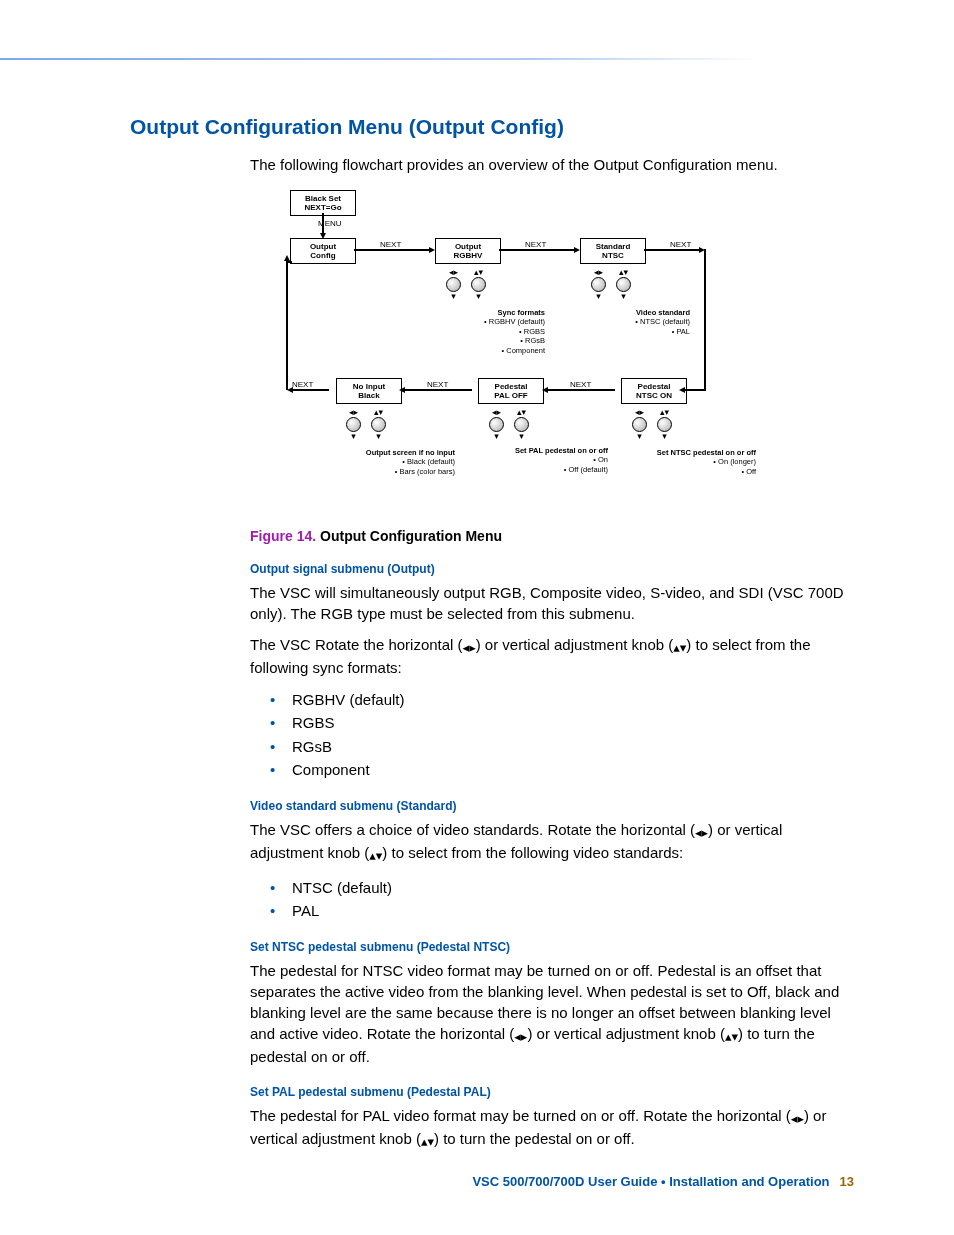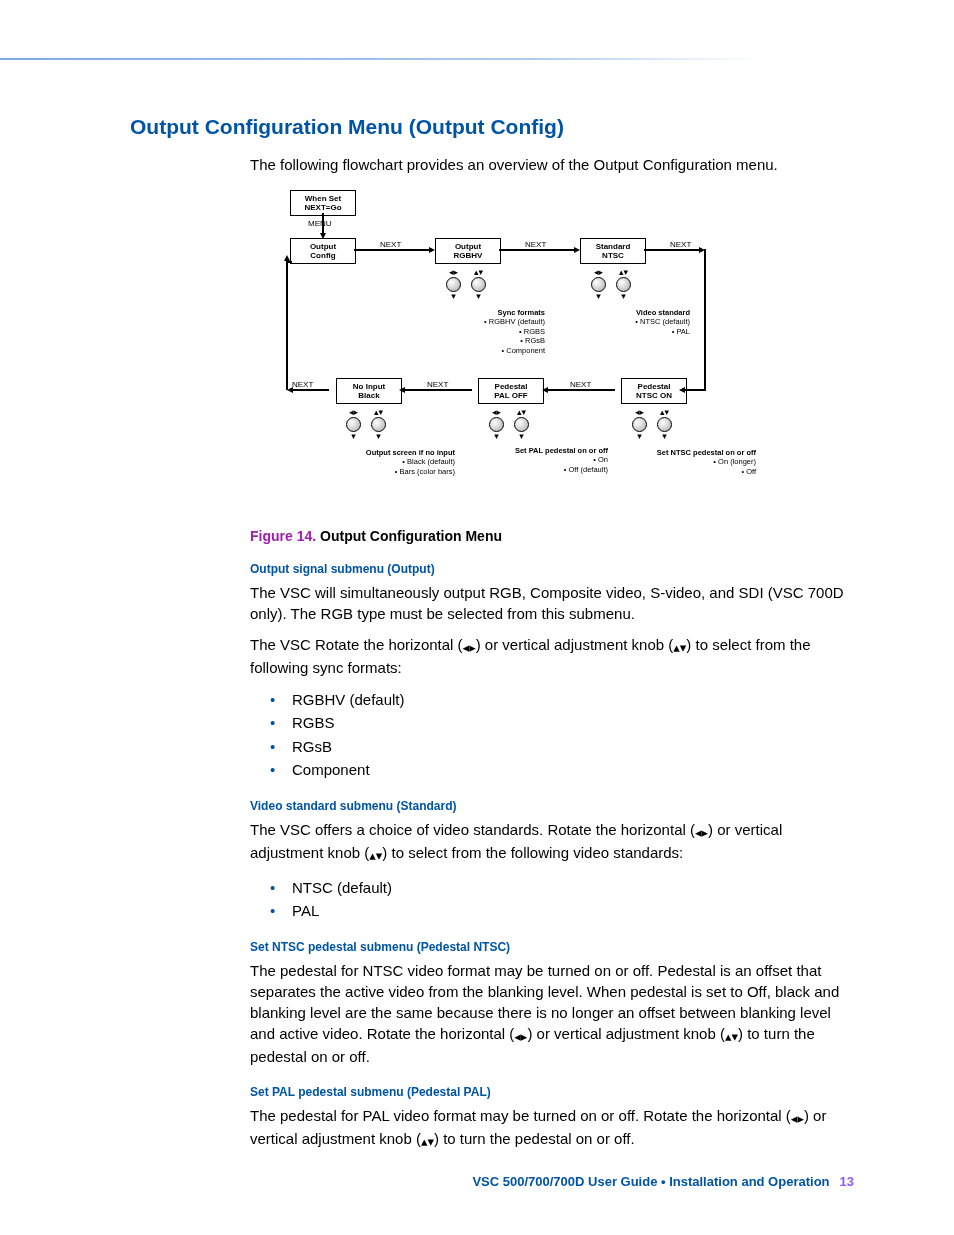--- a/index.html
+++ b/index.html
@@ -69,21 +69,21 @@
     font-size: 13px;
   }
   .footer {
     position: absolute;
     bottom: 46px;
     right: 100px;
     font-size: 13px;
     font-weight: 700;
     color: #0054a6;
   }
-  .footer .pn { color: #8b5cf6; margin-left: 10px; }
+  .footer .pn { color: #a16207; margin-left: 10px; }
 
   
   .flow {
     position: relative;
     width: 500px;
     height: 320px;
     margin: 14px 0 0 130px;
     font-family: Arial, sans-serif;
   }
   .fbox {
@@ -144,25 +144,25 @@
 <div class="top-rule"></div>
 
 <div class="page">
 
   <h1 class="main">Output Configuration Menu (Output Config)</h1>
   <p class="intro">The following flowchart provides an overview of the Output Configuration menu.</p>
 
   <div class="flow">
 
     <div class="fbox" style="left:30px; top:0; width:56px;">
-      <span>When Set</span><br><span>NEXT=Go</span>
+      <span>Black Set</span><br><span>NEXT=Go</span>
     </div>
     <div class="fline" style="left:62px; top:23px; width:1.5px; height:20px;"></div>
     <div class="fav d" style="left:59.5px; top:43px;"></div>
-    <div class="flabel" style="left:48px; top:29px;">MENU</div>
+    <div class="flabel" style="left:58px; top:29px;">MENU</div>
 
     <div class="fbox" style="left:30px; top:48px; width:56px;">
       <span>Output</span><br><span>Config</span>
     </div>
     <div class="fbox" style="left:175px; top:48px; width:56px;">
       <span>Output</span><br><span>RGBHV</span>
     </div>
     <div class="fbox" style="left:320px; top:48px; width:56px;">
       <span>Standard</span><br><span>NTSC</span>
     </div>

